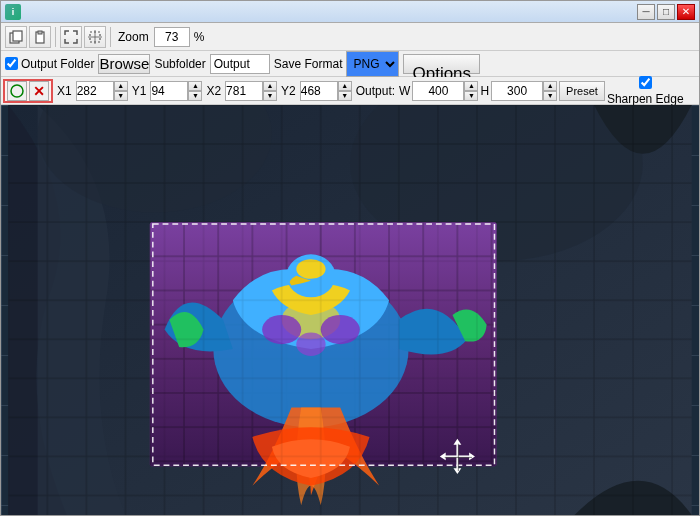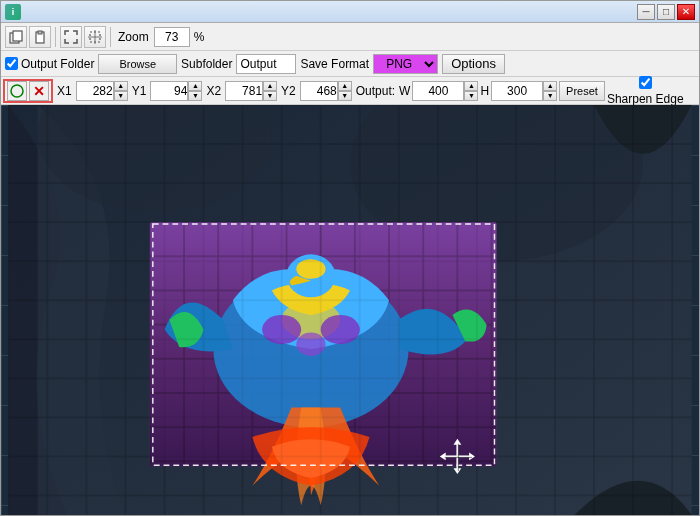--- a/index.html
+++ b/index.html
@@ -131,50 +131,50 @@
       flex-shrink: 0;
     }
     .cb-label {
       display: flex;
       align-items: center;
       gap: 3px;
       font-size: 12px;
     }
     .browse-btn {
       height: 20px;
-      padding: 0 20px;
+      padding: 0 0;
       border: 1px solid #aaa;
       background: linear-gradient(to bottom, #fafafa, #e0e0e0);
       cursor: pointer;
-      font-size: 11px;
+      font-size: 15px;
     }
     .text-input {
       height: 20px;
       border: 1px solid #aaa;
       background: white;
       font-size: 12px;
       padding: 0 3px;
     }
     .save-format-label {
       font-size: 12px;
     }
     .format-select {
-      height: 20px;
-      border: 1px solid #aaa;
-      background: #d946ef;
-      font-size: 12px;
-      padding: 0 8px;
+      height: 26px;
+      border: 1px solid #aaa;
+      background: #3b82f6;
+      font-size: 12px;
+      padding: 0 2px;
     }
     .options-btn {
       height: 20px;
-      padding: 0 8px;
+      padding: 9px 8px;
       border: 1px solid #aaa;
       background: linear-gradient(to bottom, #fafafa, #e0e0e0);
       cursor: pointer;
-      font-size: 13px;
+      font-size: 17px;
     }
     
     .toolbar3 {
       background: #f0f0f0;
       height: 28px;
       display: flex;
       align-items: center;
       padding: 0 2px;
       gap: 2px;
       border-bottom: 1px solid #ccc;
@@ -215,21 +215,21 @@
     }
     .coord-label {
       font-size: 12px;
       margin: 0 2px;
     }
     .coord-input {
       width: 38px;
       height: 20px;
       border: 1px solid #aaa;
       background: white;
-      text-align: right;
+      text-align: left;
       font-size: 12px;
     }
     .spinner-wrap {
       display: flex;
       align-items: center;
     }
     .spinner-btns {
       display: flex;
       flex-direction: column;
       height: 20px;

